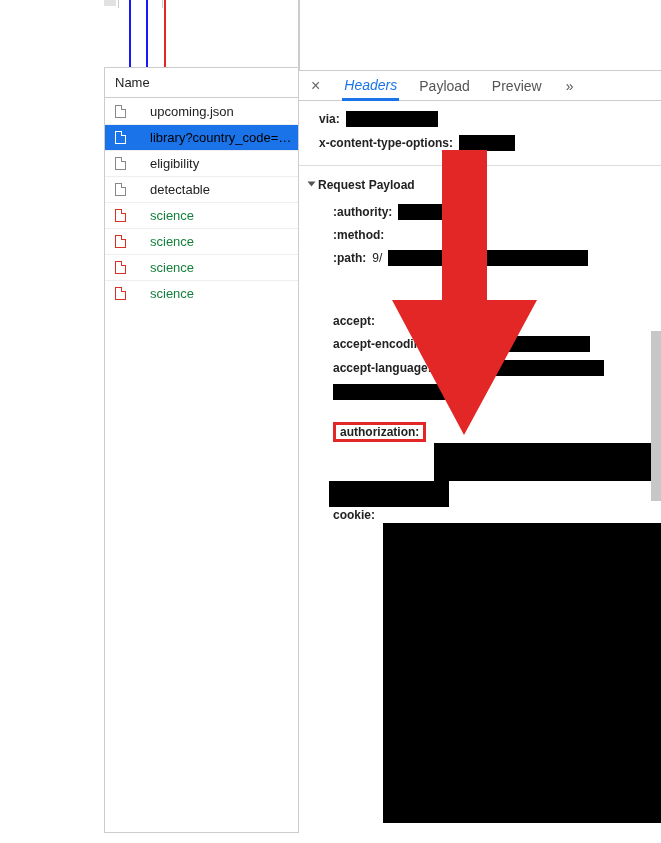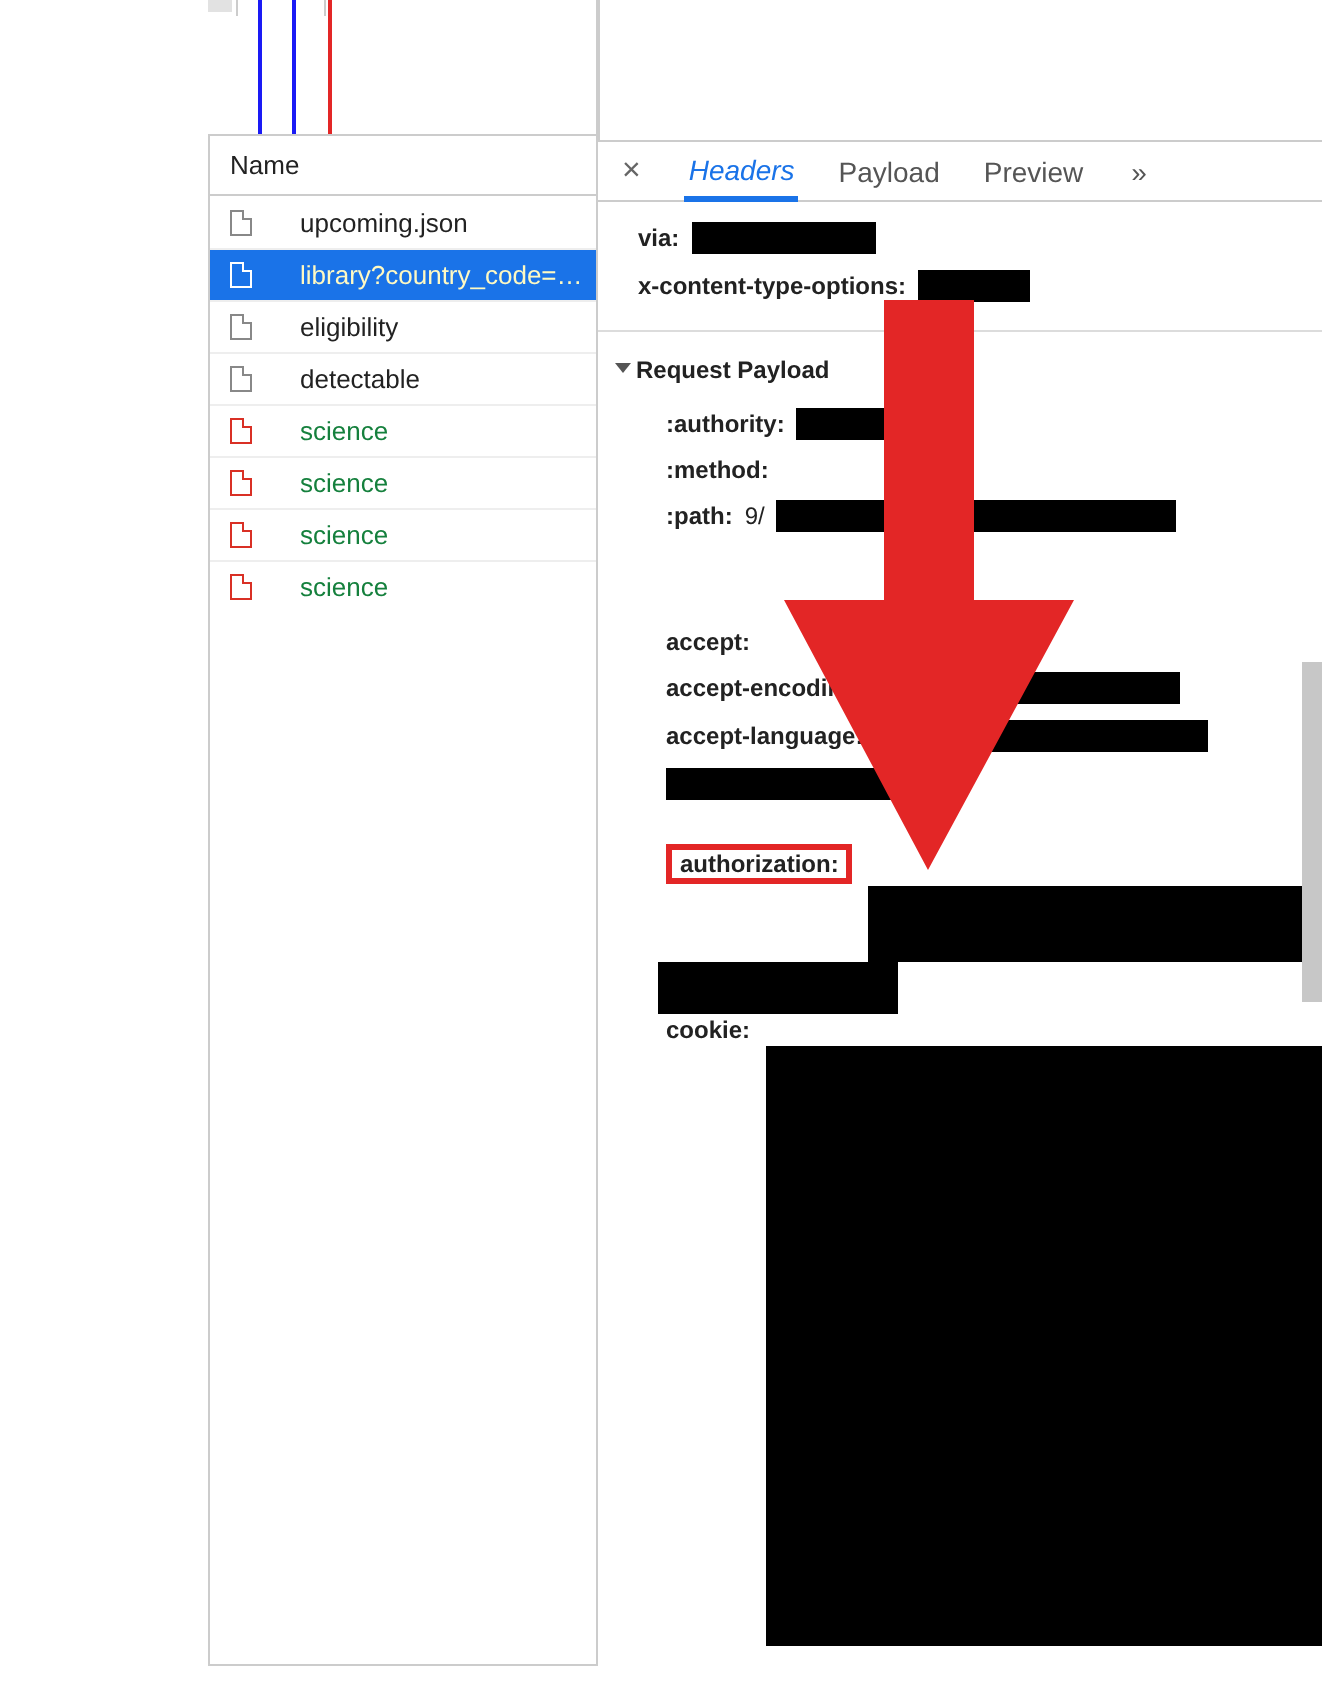--- a/index.html
+++ b/index.html
@@ -103,21 +103,21 @@
     right: -1px;
     top: -1px;
     width: 4px;
     height: 4px;
     background: #fff;
     border-left: 1px solid #888;
     border-bottom: 1px solid #888;
   }
   .row.sel {
     background: #1a73e8;
-    color: #fef9c3;
+    color: #000000;
   }
   .row.sel .doc-ic { border-color: #fff; }
   .row.sel .doc-ic::after { background:#1a73e8; border-color:#fff; }
   .row.red-item { color: #15803d; }
   .row.red-item .doc-ic { border-color: #d93025; }
   .row.red-item .doc-ic::after { border-color:#d93025; }
 
   .detail-pane {
     position: absolute;
     left: 207px;

